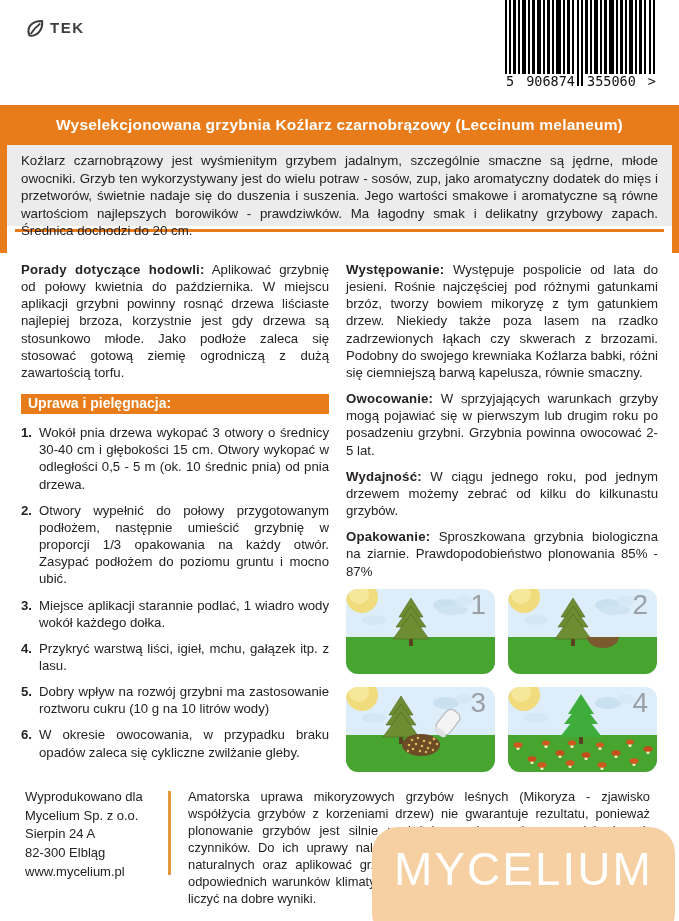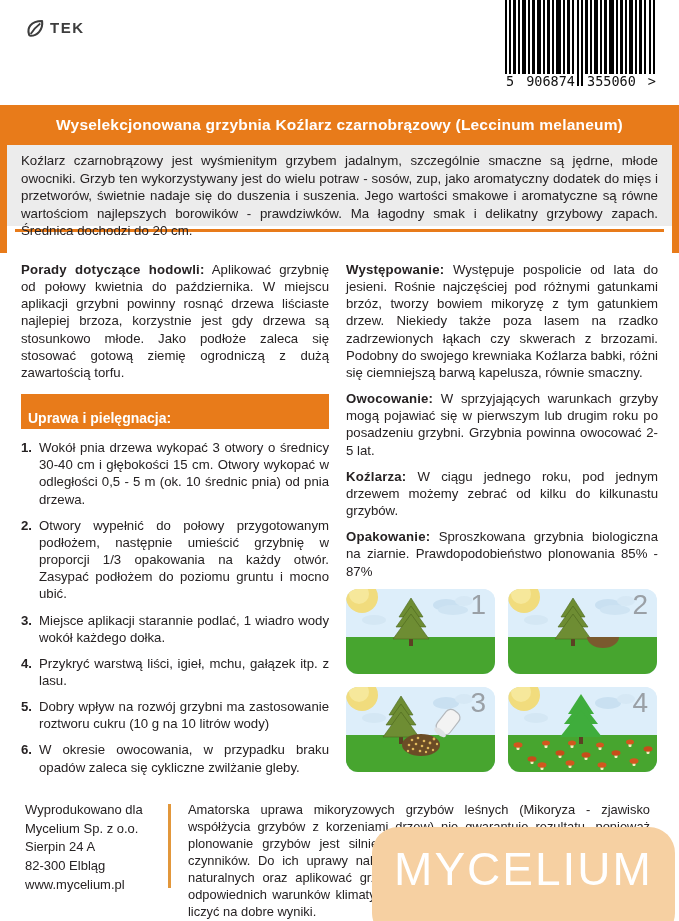--- a/index.html
+++ b/index.html
@@ -24,21 +24,21 @@
   .intro-gray{background:#ececec;padding:7px 14px 6px;font-size:13.3px;line-height:1.32;
        text-align:justify;height:81px;box-sizing:border-box;}
   .intro-rule{height:3px;background:#e87b1a;margin:3px 8px 0;}
   
   .cols{display:flex;padding:0 21px;gap:17px;margin-top:8px;}
   .col-left{width:308px;}
   .col-right{width:312px;}
   .par{font-size:13.2px;line-height:1.3;text-align:justify;margin:0 0 9px;}
   .par b{letter-spacing:.2px;}
   .section-bar{background:#e87b1a;color:#fff;font-weight:bold;font-size:14px;
-       padding:16px 7px 3px;margin:13px 0 10px;}
+       padding:1px 7px 3px;margin:13px 0 10px;}
   .step{display:flex;margin-bottom:9px;font-size:13.2px;line-height:1.3;}
   .step-num{font-weight:bold;width:18px;flex:none;}
   .step-text{text-align:justify;flex:1;}
   
   .panels{display:grid;grid-template-columns:149px 149px;gap:13px;margin-top:6px;}
   .panel{width:149px;height:85px;border-radius:12px;overflow:hidden;position:relative;background:#ddeefa;}
   .panel svg{display:block;}
   .panel-num{position:absolute;top:1px;right:9px;font-size:28px;color:#9aa0a6;line-height:1.1;}
   
   .footer{display:flex;margin-top:16px;padding-left:25px;}
@@ -150,21 +150,21 @@
       </div>
       <div class="step">
         <span class="step-num">6.</span>
         <span class="step-text">W okresie owocowania, w przypadku braku opadów zaleca się cykliczne zwilżanie gleby.</span>
       </div>
     </div>
 
     <div class="col-right">
       <p class="par"><b>Występowanie:</b><span> Występuje pospolicie od lata do jesieni. Rośnie najczęściej pod różnymi gatunkami brzóz, tworzy bowiem mikoryzę z tym gatunkiem drzew. Niekiedy także poza lasem na rzadko zadrzewionych łąkach czy skwerach z brzozami. Podobny do swojego krewniaka Koźlarza babki, różni się ciemniejszą barwą kapelusza, równie smaczny.</span></p>
       <p class="par"><b>Owocowanie:</b><span> W sprzyjających warunkach grzyby mogą pojawiać się w pierwszym lub drugim roku po posadzeniu grzybni. Grzybnia powinna owocować 2-5 lat.</span></p>
-      <p class="par"><b>Koźlarza:</b><span> W ciągu jednego roku, pod jednym drzewem możemy zebrać od kilku do kilkunastu grzybów.</span></p>
+      <p class="par"><b>Wydajność:</b><span> W ciągu jednego roku, pod jednym drzewem możemy zebrać od kilku do kilkunastu grzybów.</span></p>
       <p class="par"><b>Opakowanie:</b><span> Sproszkowana grzybnia biologiczna na ziarnie. Prawdopodobieństwo plonowania 85% - 87%</span></p>
 
       <div class="panels">
 
         <div class="panel">
           <svg width="149" height="85" viewBox="0 0 149 85">
             <rect x="0" y="0" width="149" height="85" fill="#ddeefa"></rect>
             <circle cx="16" cy="8" r="16" fill="#f1dc7d"></circle>
               <circle cx="13" cy="5" r="10" fill="#f6e89b"></circle>
             <ellipse cx="100" cy="16" rx="13" ry="6" fill="#c9e0f1"></ellipse>

